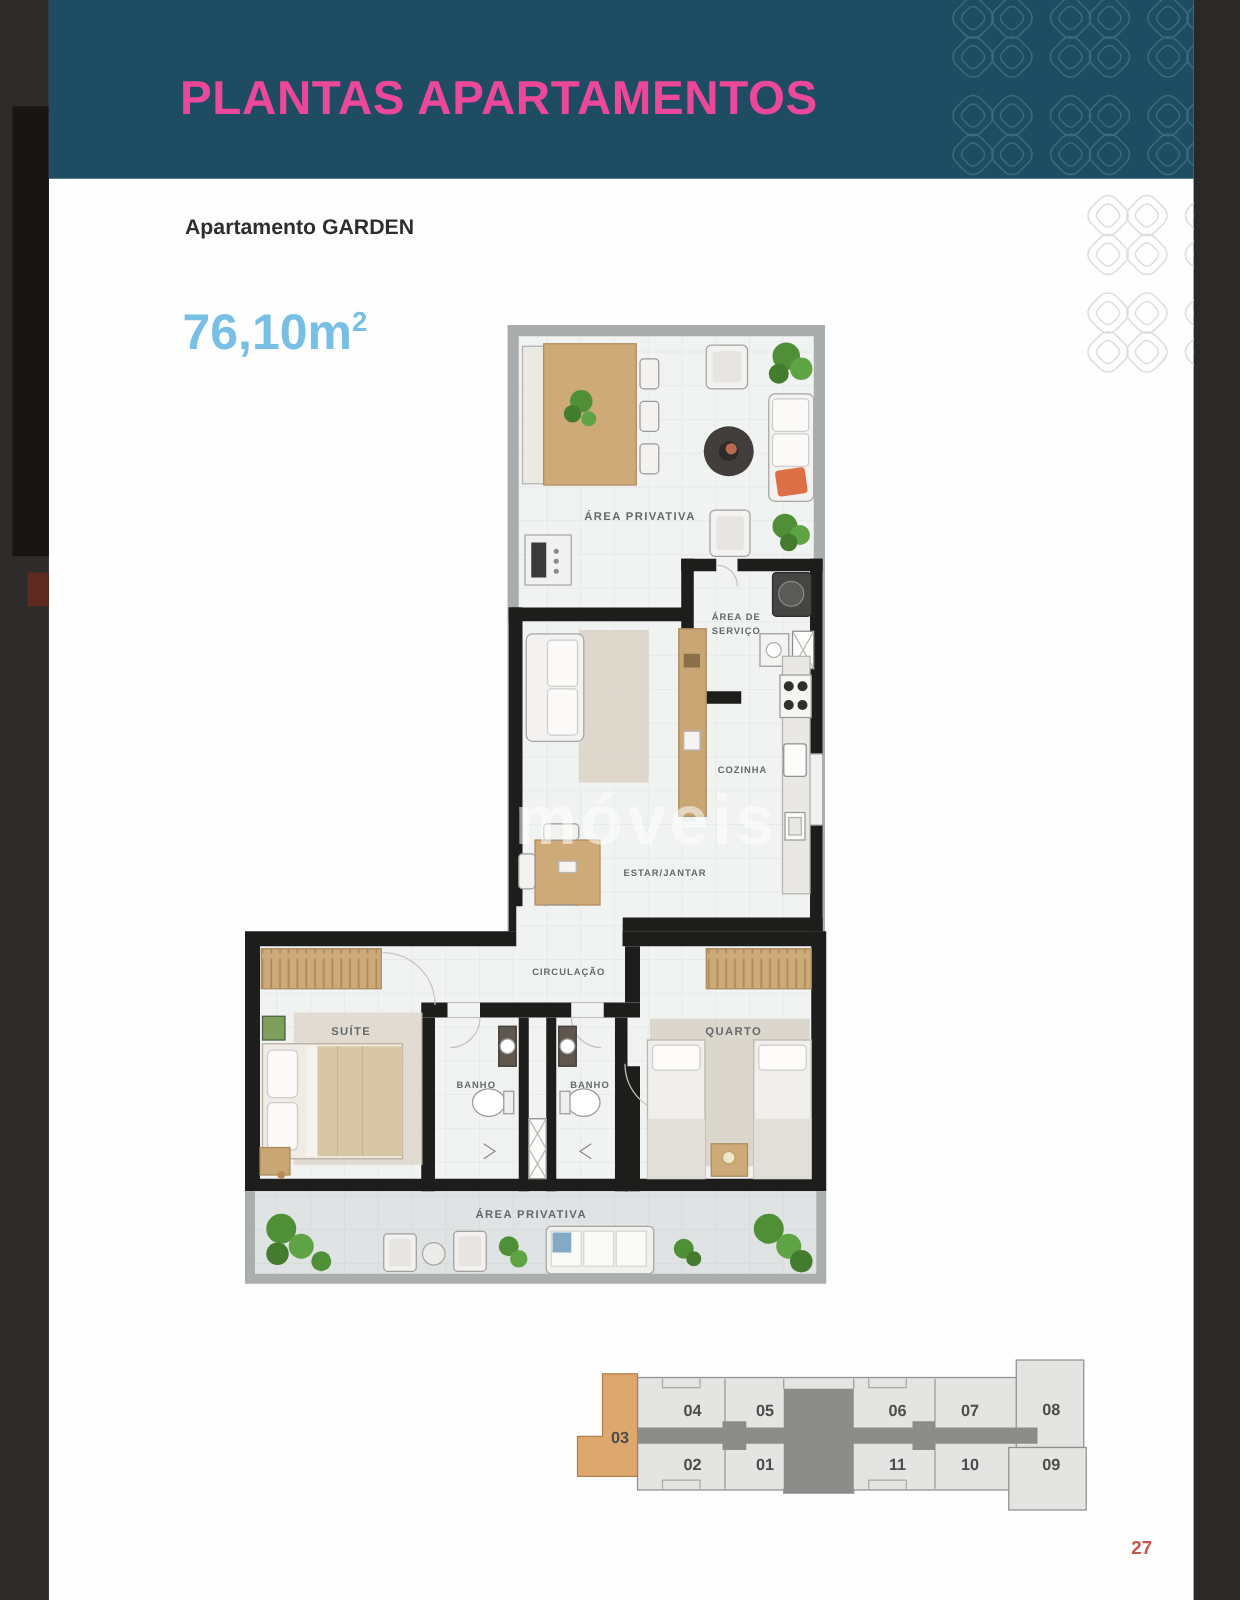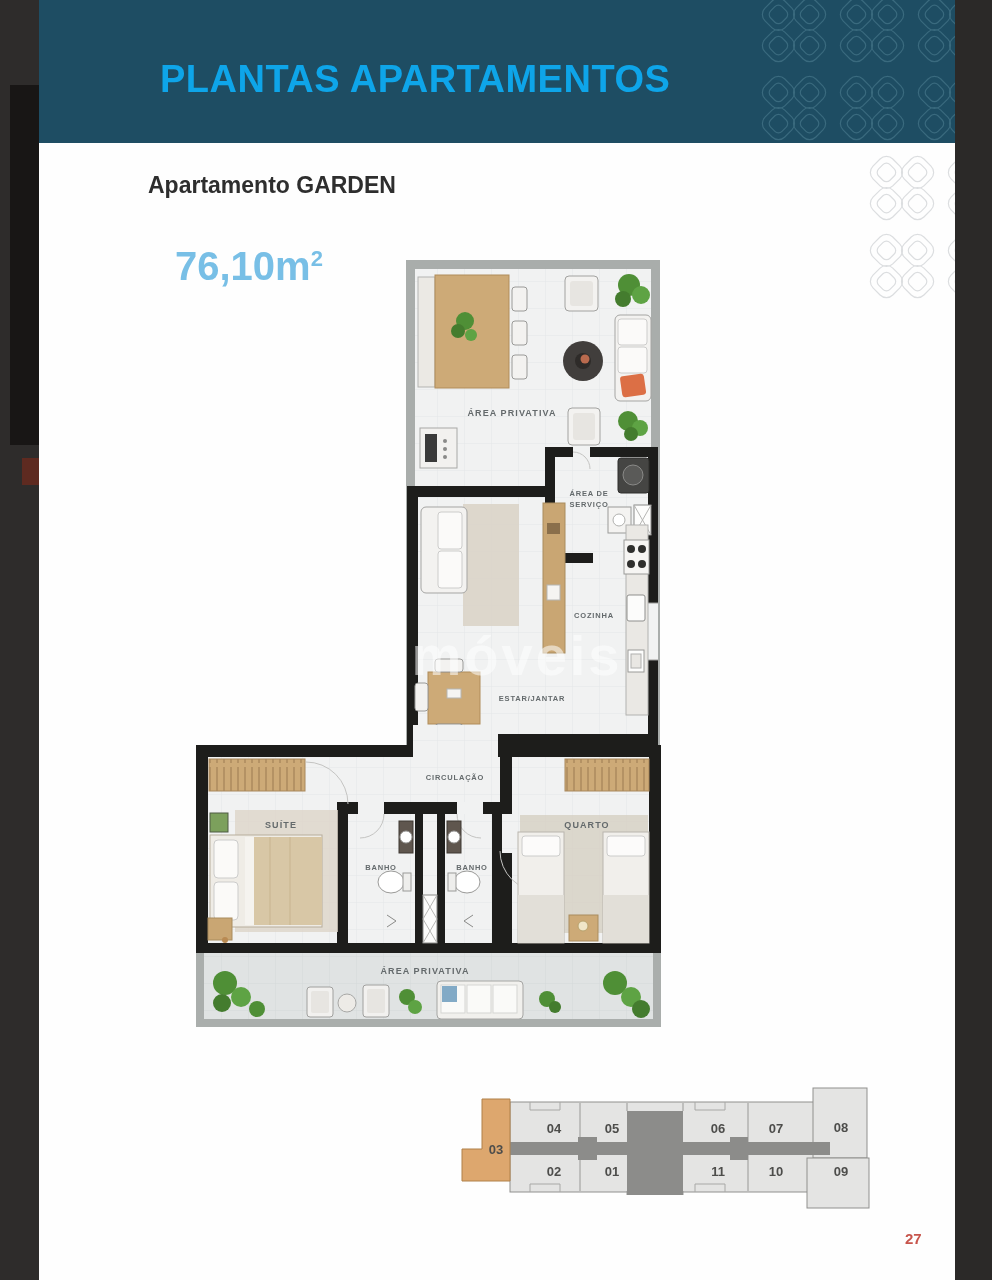--- a/index.html
+++ b/index.html
@@ -5,25 +5,25 @@
   html,body{margin:0;padding:0;background:#2e2c2b;}
   #stage{position:relative;width:992px;height:1280px;overflow:hidden;
          font-family:"Liberation Sans",sans-serif;background:#2e2c2b;}
   .abs{position:absolute;}
   #page-bg{left:39px;top:0;width:916px;height:1280px;background:#fefefe;}
   #left-strip{left:0;top:0;width:39px;height:1280px;background:#2e2c2b;}
   #left-dark-box{left:10px;top:85px;width:29px;height:360px;background:#181615;}
   #left-red-box{left:22px;top:458px;width:17px;height:27px;background:#5e2a20;}
   #right-strip{left:955px;top:0;width:37px;height:1280px;background:#2b2928;}
   #header-band{left:39px;top:0;width:916px;height:143px;background:#1e4d63;}
-  #page-title{left:160px;top:58px;font-size:38px;font-weight:700;color:#0ea5e9;
+  #page-title{left:144px;top:58px;font-size:38px;font-weight:700;color:#ec4899;
               letter-spacing:.5px;white-space:nowrap;}
-  #apt-name{left:148px;top:172px;font-size:23px;font-weight:700;color:#2e2e2e;white-space:nowrap;}
+  #apt-name{left:148px;top:172px;font-size:17px;font-weight:700;color:#2e2e2e;white-space:nowrap;}
   #apt-specs{left:148px;top:209px;font-size:22px;font-weight:400;color:#2a2a2a;white-space:nowrap;}
-  #apt-area{left:146px;top:244px;font-size:40px;font-weight:700;color:#78bfe6;white-space:nowrap;margin-left:29px;}
+  #apt-area{left:146px;top:244px;font-size:40px;font-weight:700;color:#78bfe6;white-space:nowrap;}
   #apt-area sup{font-size:22px;vertical-align:super;}
   #page-num{left:905px;top:1230px;font-size:15px;font-weight:700;color:#c7554c;}
   svg text{font-family:"Liberation Sans",sans-serif;}
   .fl-label{font-size:9px;font-weight:700;fill:#646a6c;letter-spacing:1.1px;}
   .fl-label-sm{font-size:7.5px;font-weight:700;fill:#646a6c;letter-spacing:.8px;}
   .wm{font-size:56px;font-weight:700;fill:#ffffff;opacity:.55;letter-spacing:3px;}
   .kp-num{font-size:13px;font-weight:700;fill:#4d4d4b;}
 </style>
 </head>
 <body>

